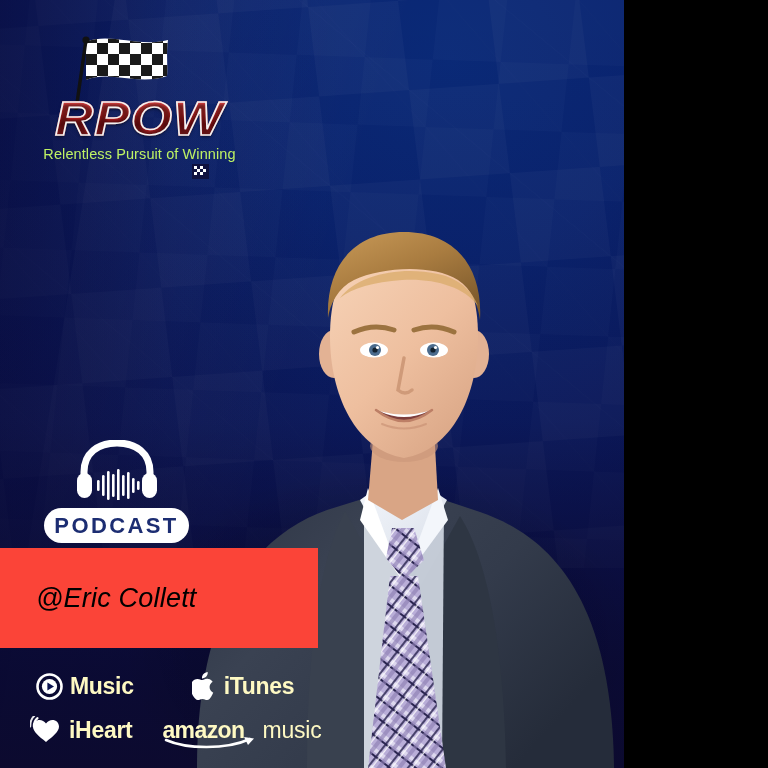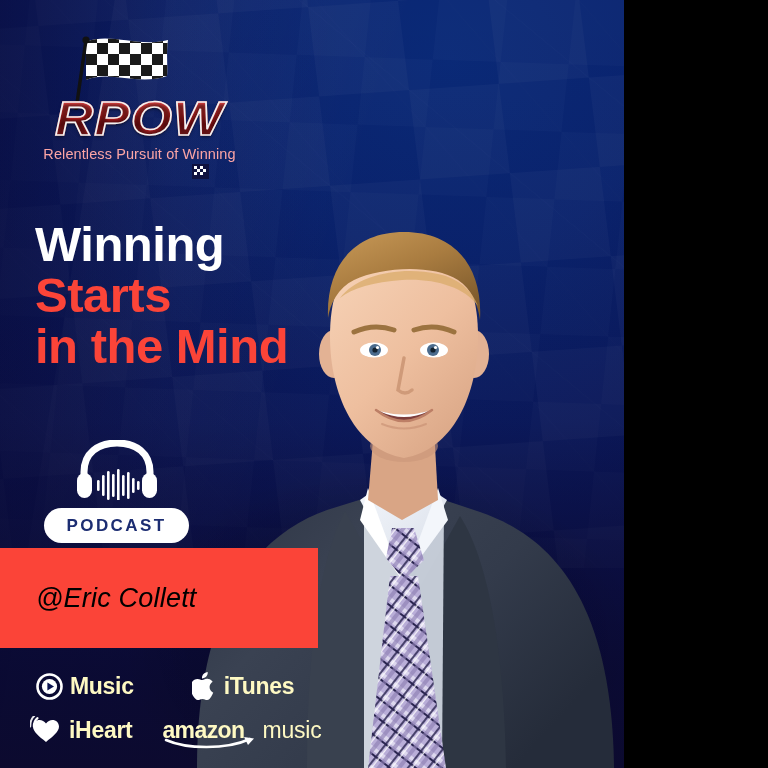--- a/index.html
+++ b/index.html
@@ -99,21 +99,21 @@
     transform: scaleX(1.08);
   }
   .logo-tag {
     position: absolute;
     left: 0;
     top: 112px;
     width: 215px;
     text-align: center;
     font-size: 14.5px;
     font-weight: 400;
-    color: #fca5a5;
+    color: #bef264;
     letter-spacing: 0.1px;
     white-space: nowrap;
   }
   .logo-mark {
     position: absolute;
     left: 160px;
     top: 130px;
     width: 17px;
     height: 15px;
   }
@@ -146,21 +146,21 @@
     margin: 0 auto;
     display: block;
   }
   .pill {
     margin-top: 8px;
     width: 145px;
     height: 35px;
     border-radius: 18px;
     background: #ffffff;
     color: #1c2d72;
-    font-size: 17px;
+    font-size: 22px;
     font-weight: 800;
     letter-spacing: 2.4px;
     display: flex;
     align-items: center;
     justify-content: center;
   }
 
   
   .name-banner {
     position: absolute;
@@ -381,25 +381,20 @@
         <rect x="2" y="2" width="3" height="3"></rect>
           <rect x="8" y="2" width="3" height="3"></rect>
         <rect x="5" y="5" width="3" height="3"></rect>
           <rect x="11" y="5" width="3" height="3"></rect>
         <rect x="2" y="8" width="3" height="3"></rect>
           <rect x="8" y="8" width="3" height="3"></rect>
       </g>
     </svg>
   </div>
 
-  <div class="headline">
-    <span class="l1">Winning</span>
-    <span class="l2">Starts</span>
-    <span class="l3">in the Mind</span>
-  </div>
 
   <div class="podcast-group">
     <svg class="headphones" viewBox="0 0 86 60">
       <path d="M 10 42 L 10 32 C 10 13 24 3 43 3 C 62 3 76 13 76 32 L 76 42" stroke="#ffffff" stroke-width="7" fill="none" stroke-linecap="round"></path>
       <rect x="3" y="33" width="15" height="25" rx="7.5" fill="#ffffff"></rect>
       <rect x="68" y="33" width="15" height="25" rx="7.5" fill="#ffffff"></rect>
       <g fill="#ffffff">
         <rect x="23" y="40" width="2.6" height="11" rx="1.3"></rect>
         <rect x="28" y="35" width="2.6" height="21" rx="1.3"></rect>
         <rect x="33" y="31" width="2.6" height="29" rx="1.3"></rect>

